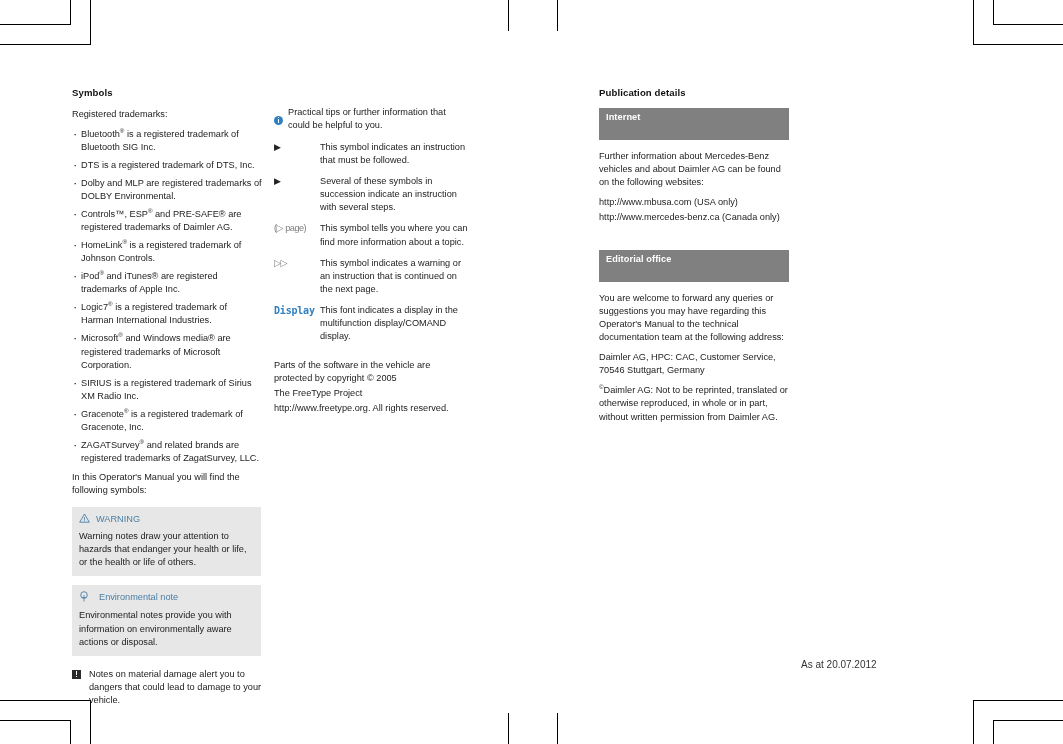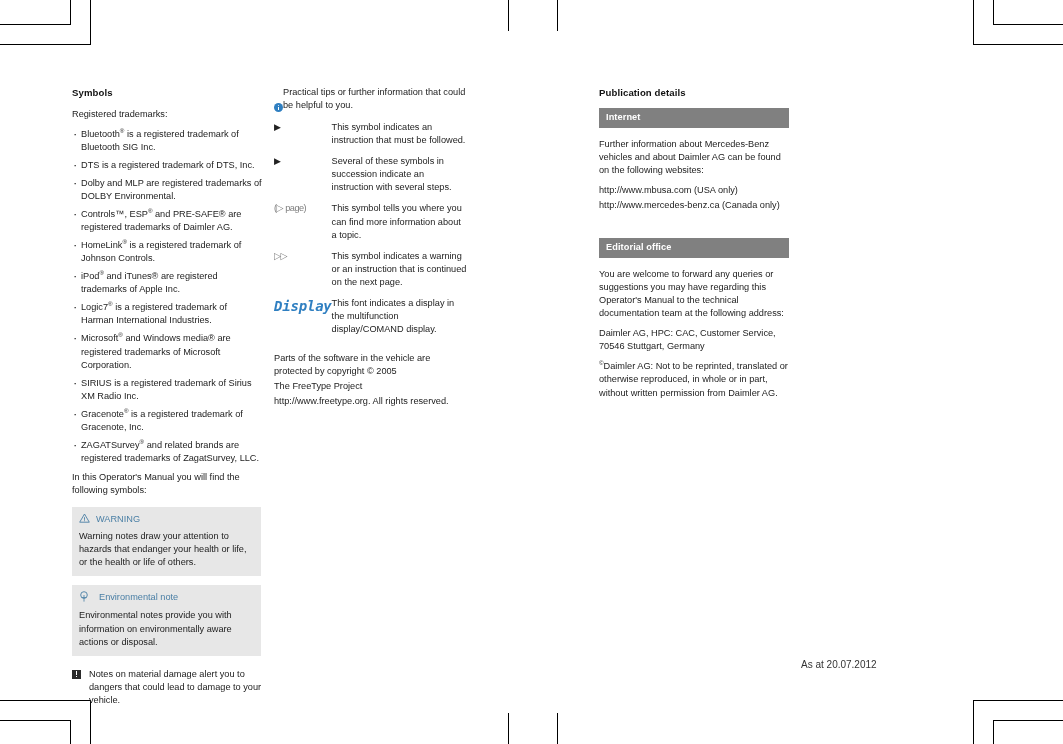--- a/index.html
+++ b/index.html
@@ -127,22 +127,24 @@
     position: absolute;
     left: 3.6px; top: 6.4px;
     width: 1.6px; height: 1.4px;
     background: #fff;
   }
   .damage-text { flex: 1 1 auto; }
 
   
   .tip-row {
     display: flex;
-    align-items: flex-end;
+    gap: 5px;
+    align-items: center;
     margin-bottom: 9px;
+    margin-top: 20px;
   }
   .info-icon {
     flex: 0 0 auto;
     width: 9px; height: 9px;
     border-radius: 50%;
     background: #2f7fc1;
     position: relative;
     margin-top: 2px;
   }
   .info-icon:before {
@@ -178,33 +180,32 @@
     width: 46px;
     white-space: nowrap;
     color: #222;
   }
   td.sym-desc { padding-left: 2px; }
   .arrow-glyph { font-size: 9px; line-height: 1.4; }
   .tri-open { color: #7d7d7d; letter-spacing: -0.5px; }
   .display-font {
     font-family: "DejaVu Sans Mono", monospace;
     color: #2f7fc1;
-    font-size: 14px;
+    font-size: 10px;
     font-weight: bold;
     letter-spacing: -0.2px;
-    font-style: italic;
   }
 
   
   .bar {
     background: #808080;
     color: #ffffff;
     font-weight: bold;
     font-size: 9.2px;
-    padding: 3px 7px 4px 7px;
+    padding: 3px 7px 16px 7px;
     margin: 4px 0 10px 0;
     letter-spacing: 0.1px;
   }
   .bar.second { margin-top: 26px; }
 
   .nowrap-url { white-space: nowrap; }
 
   
   .footer-date {
     position: absolute;

